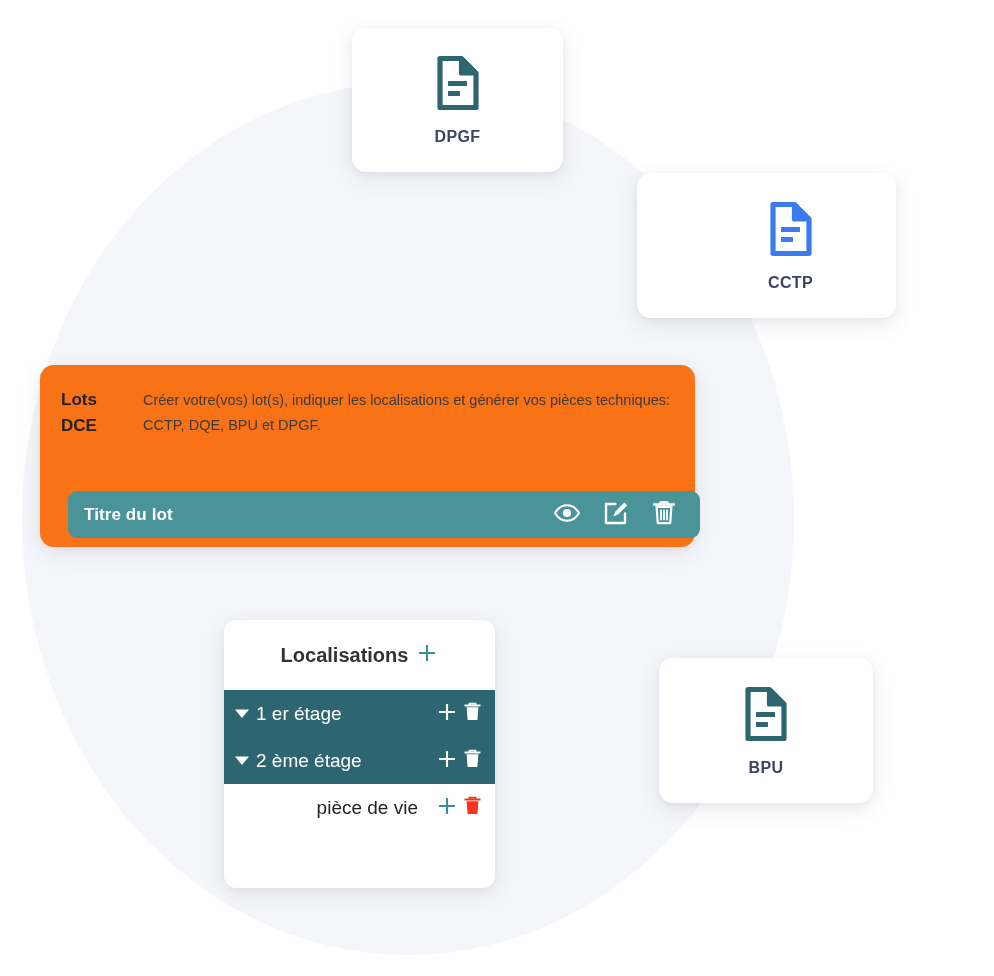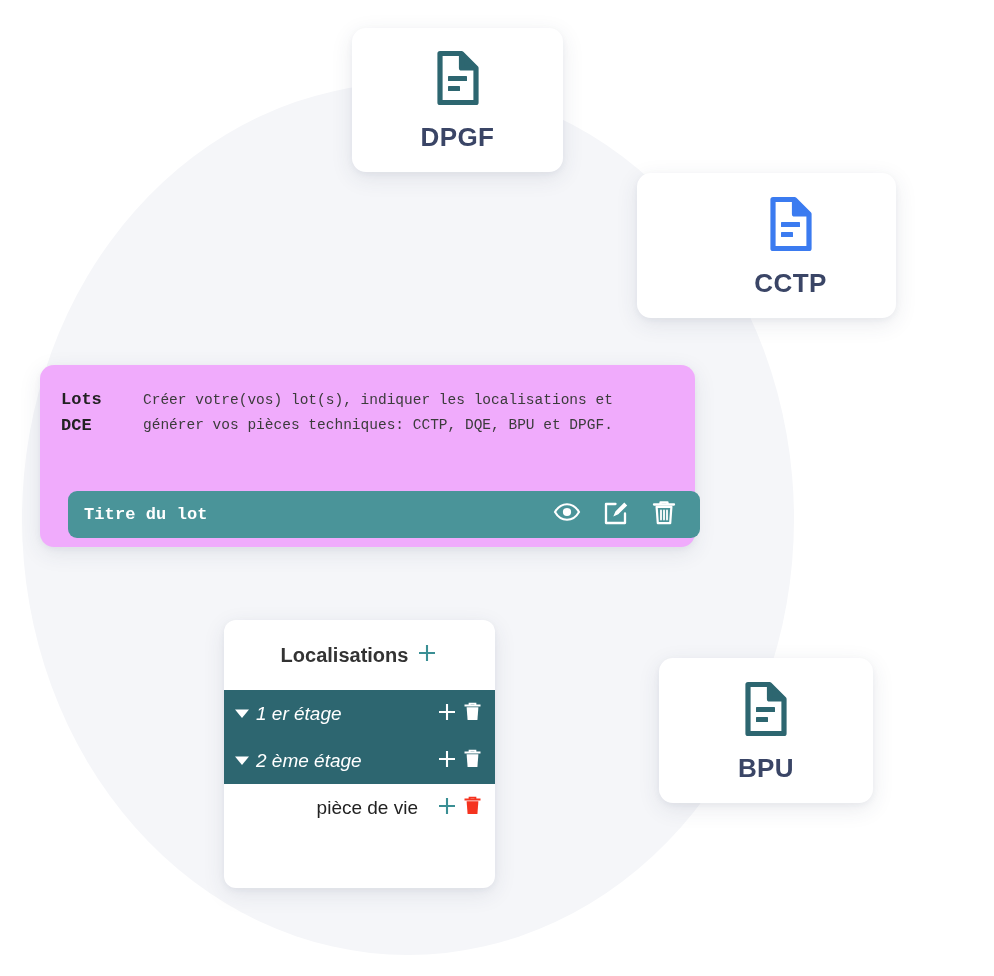--- a/index.html
+++ b/index.html
@@ -41,45 +41,44 @@
     display: flex;
     flex-direction: column;
     align-items: center;
     justify-content: center;
   }
   .doc-icon {
     display: block;
     margin-bottom: 14px;
   }
   .doc-label {
-    font-size: 26px;
+    font-size: 16px;
     font-weight: 700;
     letter-spacing: 0.4px;
     color: #3a4566;
     line-height: 1;
   }
 
   
   .card-dpgf { left: 352px; top: 28px;  width: 211px; height: 144px; }
   .card-cctp { left: 637px; top: 173px; width: 211px; height: 145px; padding-left: 48px; }
   .card-dqe  { left: 743px; top: 423px; width: 211px; height: 140px; }
   .card-bpu  { left: 659px; top: 658px; width: 214px; height: 145px; text-align: center; }
 
   
   .lots-card {
     position: absolute;
     left: 40px;
     top: 365px;
     width: 655px;
     height: 182px;
-    background: #f0abfc;
+    background: #f97316;
     border-radius: 14px;
     box-shadow: 0 6px 22px rgba(46, 58, 89, 0.10),
                 0 2px 6px rgba(46, 58, 89, 0.05);
-    font-family: Liberation Mono, monospace;
   }
   .lots-head {
     display: flex;
     padding: 22px 20px 0 21px;
   }
   .lots-title {
     width: 82px;
     flex: 0 0 82px;
     font-size: 17px;
     font-weight: 700;
@@ -150,21 +149,20 @@
   }
 
   .loc-row {
     display: flex;
     align-items: center;
     height: 47px;
     box-sizing: border-box;
   }
   .loc-row.parent {
     background: #2d6670;
-    font-style: italic;
   }
   .loc-row.child {
     background: #ffffff;
   }
   .loc-caret {
     width: 28px;
     flex: 0 0 28px;
     display: flex;
     align-items: center;
     justify-content: center;

